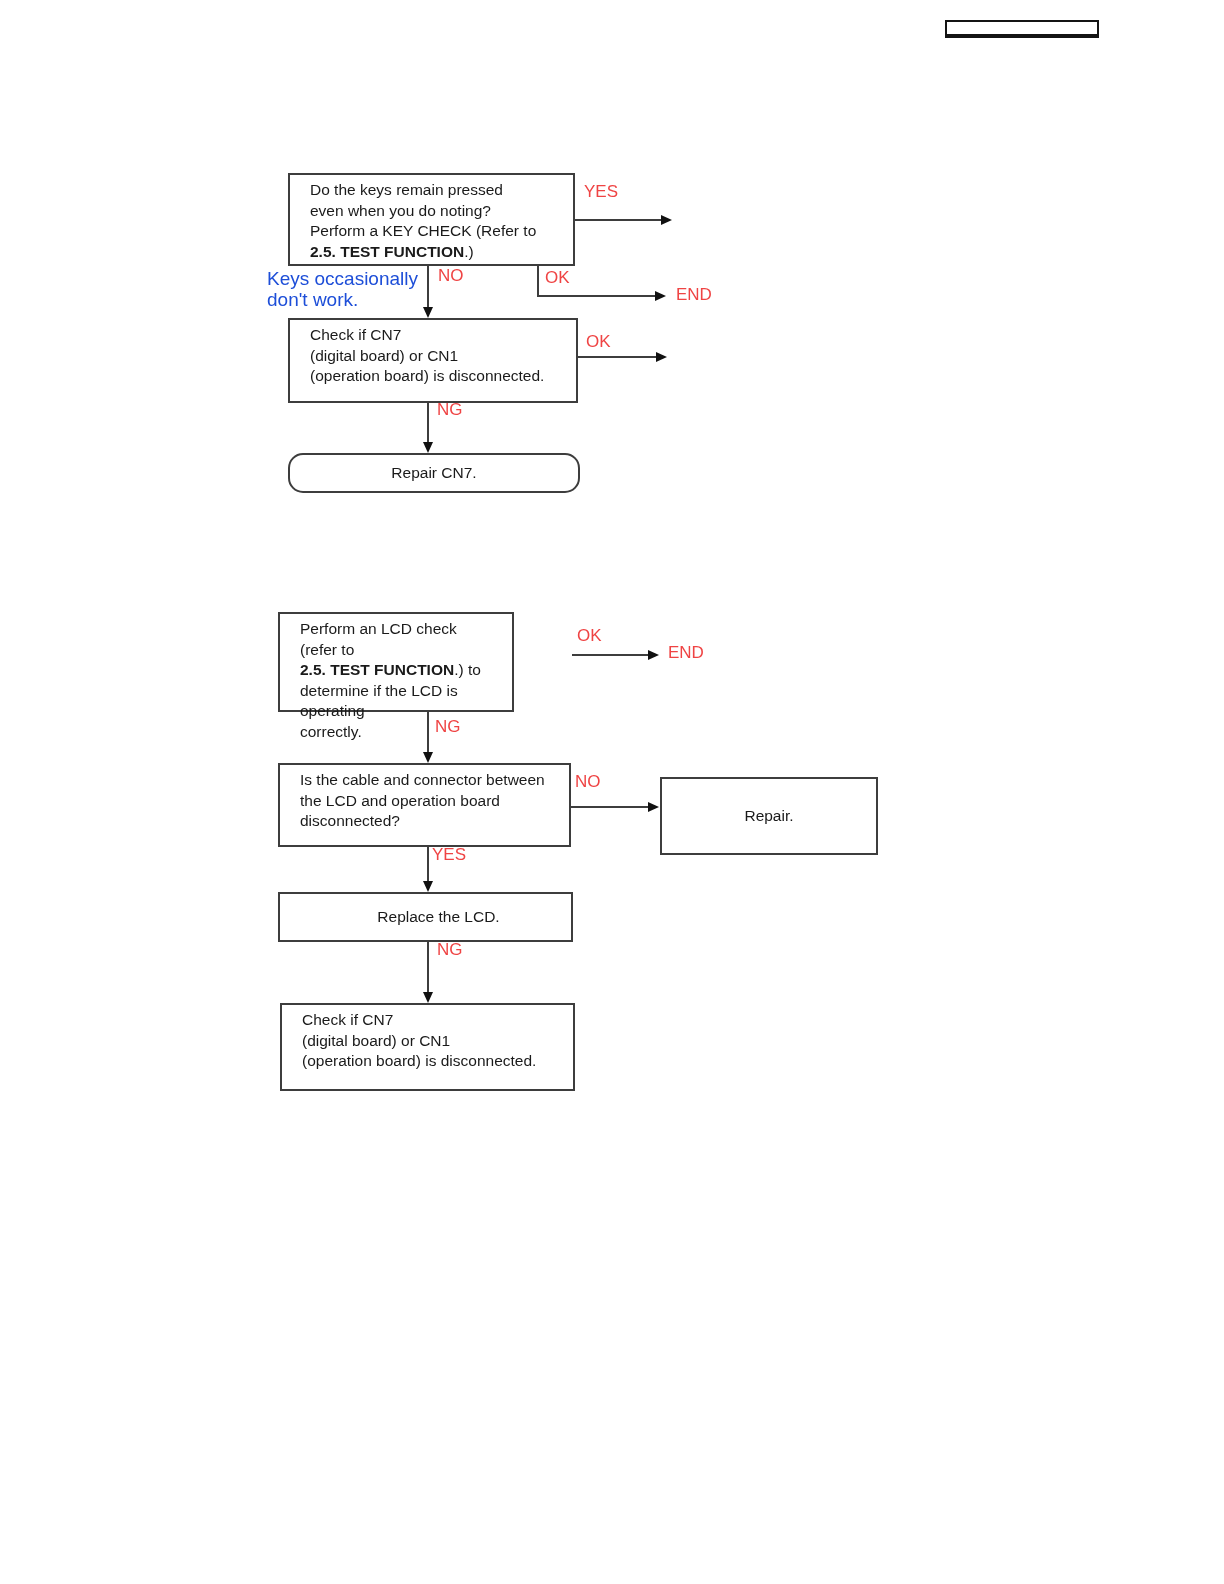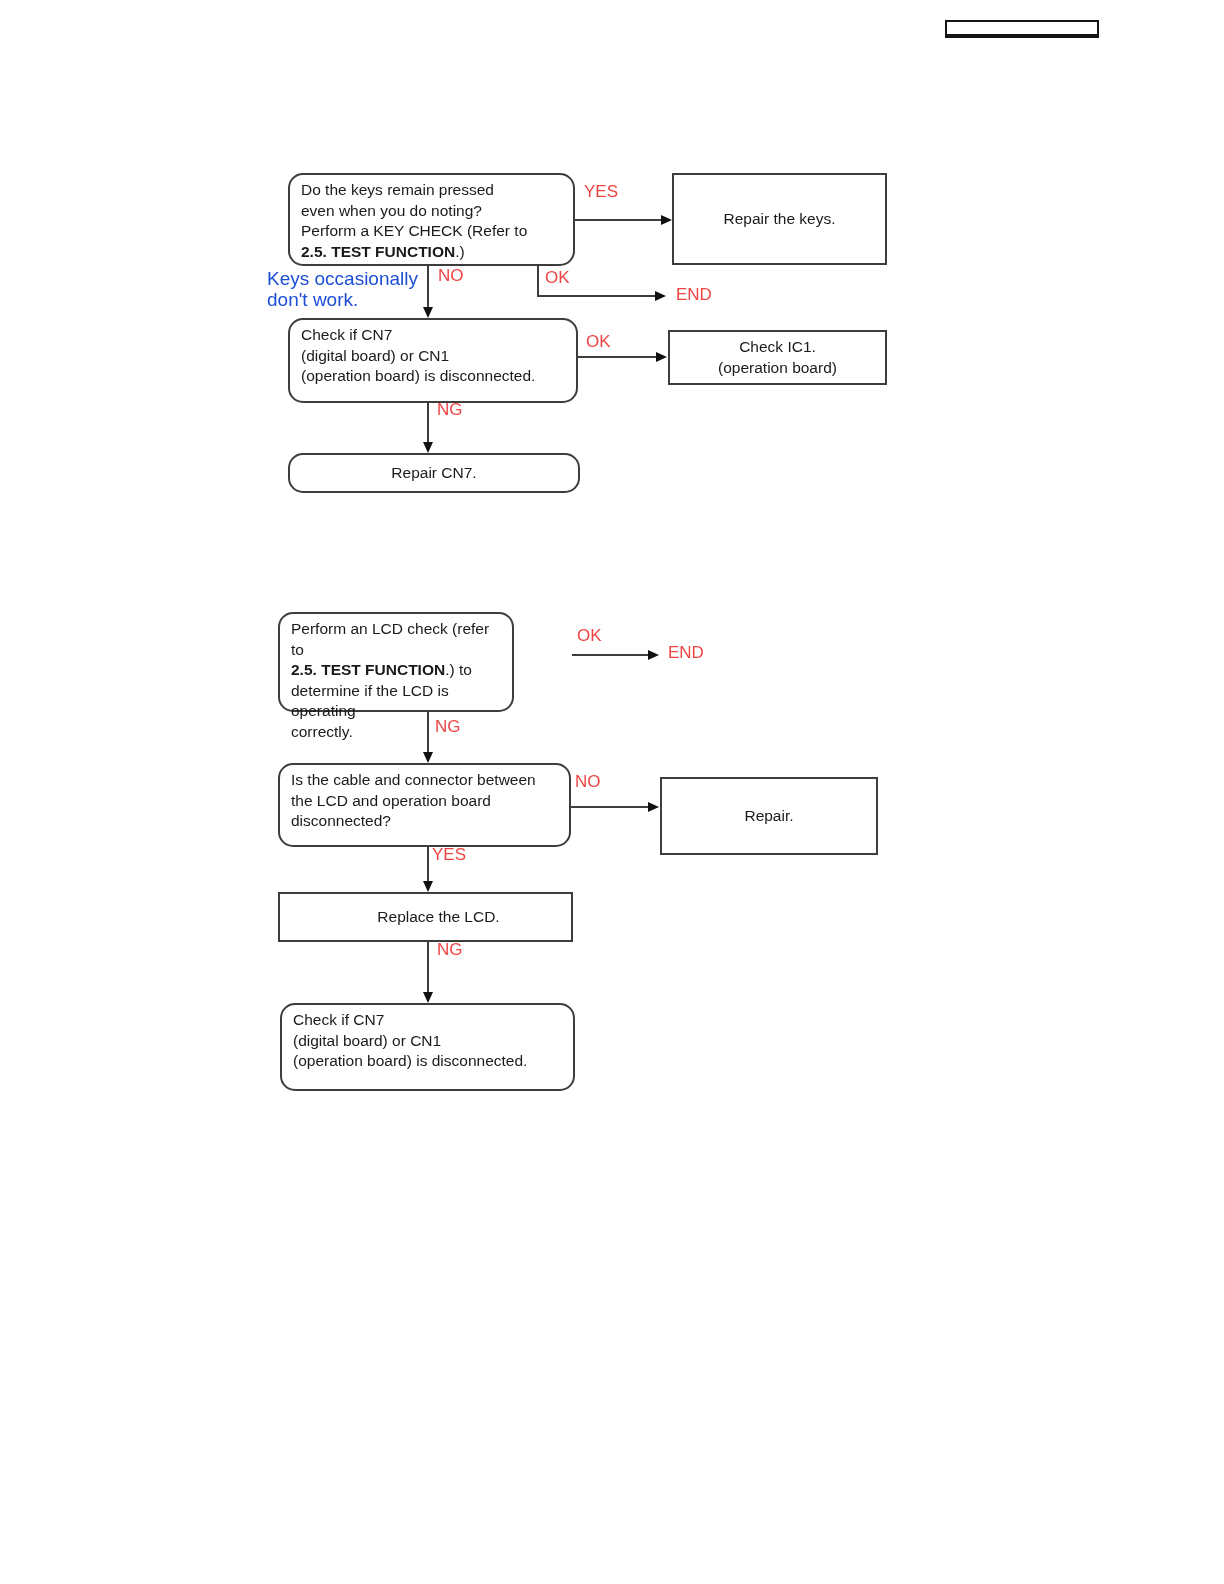--- a/index.html
+++ b/index.html
@@ -6,21 +6,21 @@
   html,body { background:#ffffff; }
   body {
     width:1224px; height:1584px; position:relative;
     font-family:"Liberation Sans", sans-serif; color:#1a1a1a;
   }
   #page { position:relative; width:1224px; height:1584px; background:#fff; overflow:hidden; }
   .box {
     position:absolute; background:#fff; border:2px solid #3d3d3d;
     font-size:15.5px; line-height:20.5px; color:#1a1a1a;
   }
-  .pad { padding:5px 11px;border-radius:15px; }
+  .pad { padding:5px 20px; }
   .center { display:flex; align-items:center; justify-content:center; text-align:center; }
   .prelines { white-space:pre-line; }
   .b { font-weight:bold; }
   .lbl { position:absolute; font-size:17px; color:#ef4444; white-space:nowrap; }
   .note { position:absolute; font-size:19px; line-height:21px; white-space:pre-line; color:#1d4ed8; }
   .vline { position:absolute; width:2px; background:#3d3d3d; }
   .hline { position:absolute; height:2px; background:#3d3d3d; }
   .arrow-r { position:absolute; width:0; height:0;
     border-top:5px solid transparent; border-bottom:5px solid transparent;
     border-left:11px solid #111; }
@@ -41,21 +41,20 @@
     <div>Do the keys remain pressed</div>
     <div>even when you do noting?</div>
     <div>Perform a KEY CHECK (Refer to</div>
     <div><span class="b">2.5. TEST FUNCTION</span><span>.)</span></div>
   </div>
 
   <div class="lbl" style="left:584px; top:182px;">YES</div>
   <div class="hline" style="left:575px; top:219px; width:88px;"></div>
   <div class="arrow-r" style="left:661px; top:215px;"></div>
 
-  <div class="box center" style="left:672px; top:173px; width:215px; height:92px;">Repair the keys.</div>
 
   <div class="note" style="left:267px; top:268px; width:170px;">Keys occasionally
 don't work.</div>
 
   <div class="lbl" style="left:438px; top:266px;">NO</div>
   <div class="vline" style="left:427px; top:265px; height:44px;"></div>
   <div class="arrow-d" style="left:423px; top:307px;"></div>
 
   <div class="lbl" style="left:545px; top:268px;">OK</div>
   <div class="vline" style="left:537px; top:265px; height:32px;"></div>
@@ -66,22 +65,20 @@
   <div class="box pad" style="left:288px; top:318px; width:290px; height:85px;">
     <div>Check if CN7</div>
     <div>(digital board) or CN1</div>
     <div>(operation board) is disconnected.</div>
   </div>
 
   <div class="lbl" style="left:586px; top:332px;">OK</div>
   <div class="hline" style="left:578px; top:356px; width:79px;"></div>
   <div class="arrow-r" style="left:656px; top:352px;"></div>
 
-  <div class="box center prelines" style="left:668px; top:330px; width:219px; height:55px;">Check IC1.
-(operation board)</div>
 
   <div class="lbl" style="left:437px; top:400px;">NG</div>
   <div class="vline" style="left:427px; top:402px; height:42px;"></div>
   <div class="arrow-d" style="left:423px; top:442px;"></div>
 
   <div class="box center" style="left:288px; top:453px; width:292px; height:40px;border-radius:15px;">Repair CN7.</div>
 
   <div class="box pad" style="left:278px; top:612px; width:236px; height:100px;">
     <div>Perform an LCD check (refer to</div>
     <div><span class="b">2.5. TEST FUNCTION</span><span>.) to</span></div>

